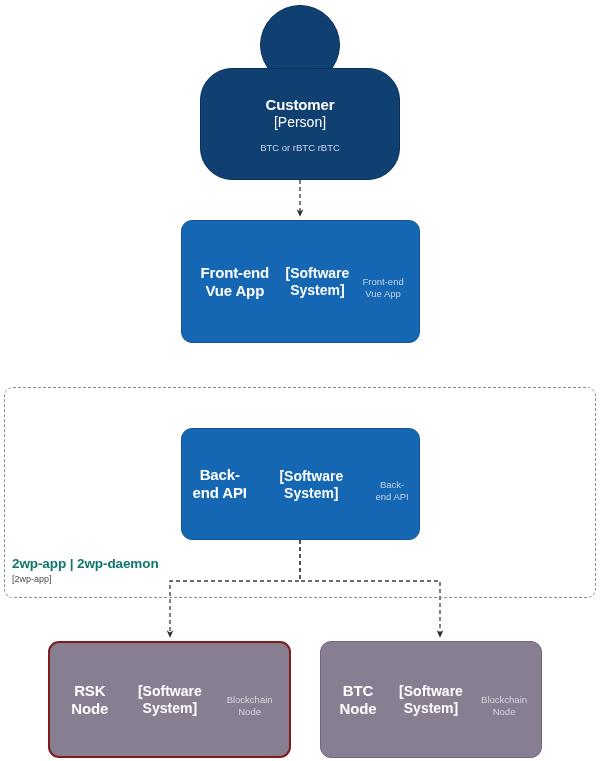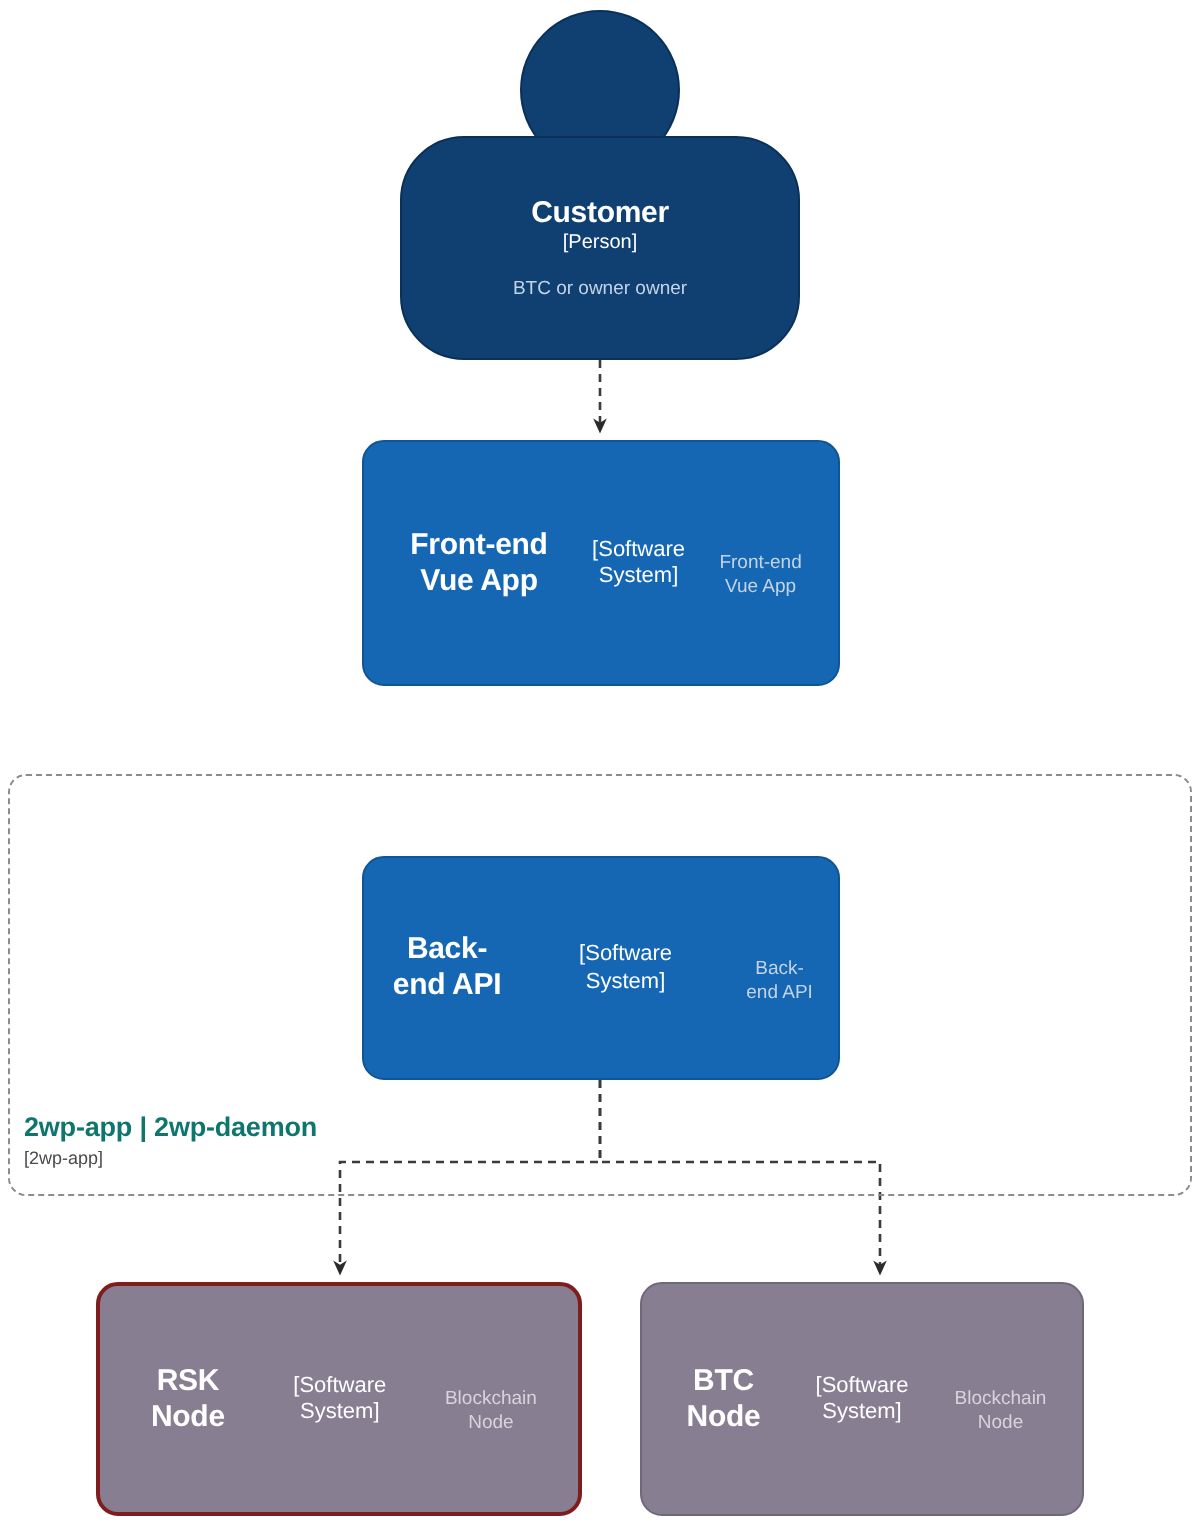--- a/index.html
+++ b/index.html
@@ -67,22 +67,22 @@
     padding: 0 10px;
   }
   .node .title {
     font-size: 15px;
     font-weight: bold;
     color: #ffffff;
     line-height: 1.18;
     letter-spacing: -0.15px;
   }
   .node .type {
-    font-size: 11px;
-    font-weight: normal;
+    font-size: 14px;
+    font-weight: bold;
     color: #ffffff;
     line-height: 1.2;
     margin-top: 1px;
   }
   .node .desc {
     font-size: 9.5px;
     line-height: 1.25;
     margin-top: 13px;
   }
 
@@ -104,21 +104,21 @@
     justify-content: center;
     text-align: center;
   }
   .person-body .title {
     font-size: 15px;
     font-weight: bold;
     color: #ffffff;
     letter-spacing: -0.15px;
   }
   .person-body .type {
-    font-size: 10px;
+    font-size: 14px;
     color: #ffffff;
     margin-top: 1px;
   }
   .person-body .desc {
     font-size: 9.5px;
     margin-top: 12px;
   }
 </style>
 </head>
 <body>
@@ -146,21 +146,21 @@
     <div class="boundary-type">[2wp-app]</div>
   </div>
 
   <div class="person-wrap" style="left:0px; top:0px; width:536px; height:182px;padding-left:41px;">
     <div class="person-head" style="left:260px; top:5px; width:80px; height:80px;
                 background:#0F4071; border:1px solid #0B3058; box-sizing:border-box;"></div>
     <div class="person-body" style="left:200px; top:68px; width:200px; height:112px;
                 background:#0F4071; border:1px solid #0B3058;">
       <div class="title">Customer</div>
       <div class="type">[Person]</div>
-      <div class="desc" style="color:#C3D4E6;">BTC or owner owner</div>
+      <div class="desc" style="color:#C3D4E6;">BTC or rBTC rBTC</div>
     </div>
   </div>
 
   <div class="node" style="left:181px; top:220px; width:239px; height:123px;
               background:#1567B4; border:1px solid #0F5494;">
     <div class="title">Front-end Vue App</div>
     <div class="type">[Software System]</div>
     <div class="desc" style="color:#C3D4E6;">Front-end Vue App</div>
   </div>
 

